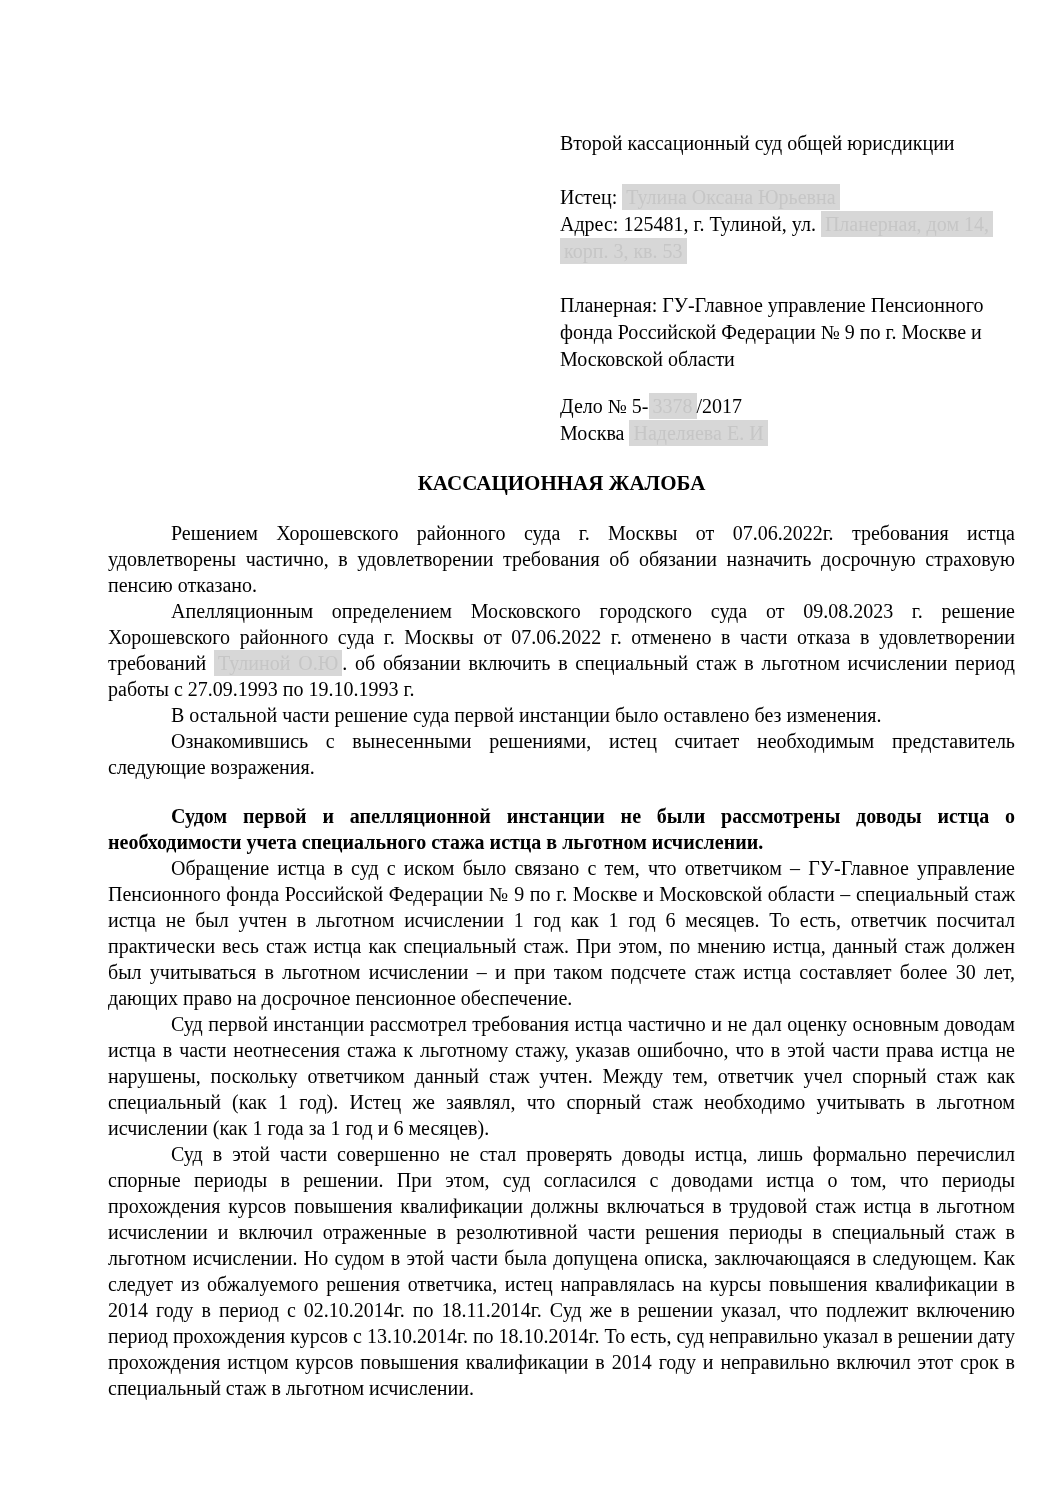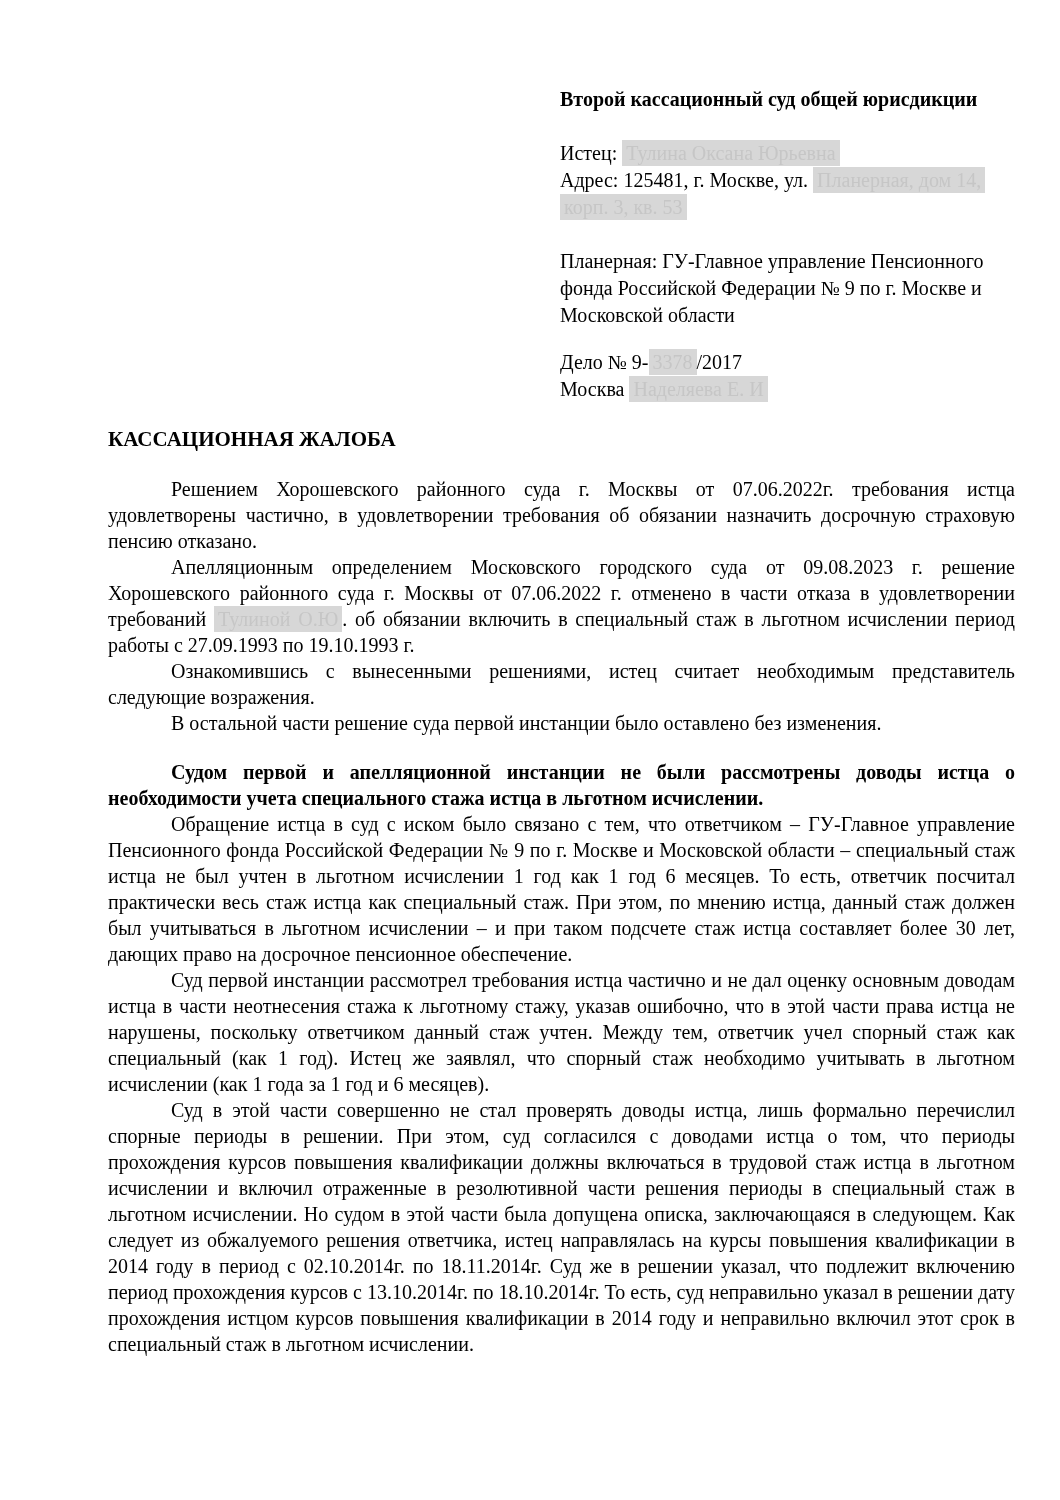--- a/index.html
+++ b/index.html
@@ -12,31 +12,31 @@
   .page {
     position:relative; width:1060px; height:1500px;
     background:#ffffff; overflow:hidden; padding-top:86px;
   }
   .header-block {
     margin-left:560px; width:458px;
     font-size:20px; line-height:27px;
   }
   .hline { min-height:27px; }
   .lbl { font-weight:normal; }
-  .court { font-weight:bold; }
+  .court { font-weight:normal;margin-top:44px; }
   .redact {
     background:#d7d7d7; color:#c6c6c6;
     padding:2px 4px;
   }
   .sp-27 { height:27px; }
   .sp-20 { height:20px; }
   .sp-23 { height:23px; }
   .sp-40 { height:40px; }
   .title {
-    font-weight:bold; font-size:21px;
+    text-align:center; font-weight:bold; font-size:21px;
     margin:24px 45px 24px 108px; line-height:25px;
   }
   .content {
     margin-left:108px; margin-right:45px;
     font-size:20px; line-height:26px;
   }
   .content p { text-align:justify; text-indent:63px; }
   .content p.bold { font-weight:bold; }
 </style>
 </head>
@@ -50,55 +50,55 @@
 
     <div class="sp-27"></div>
 
     <div class="hline">
       <span class="lbl">Истец:</span>
       <span class="redact">Тулина Оксана Юрьевна</span>
     </div>
 
     <div class="hline">
       <span class="lbl">Адрес:</span>
-      <span>125481, г. Москве, ул.</span>
+      <span>125481, г. Тулиной, ул.</span>
       <span class="redact">Планерная, дом 14,</span><br>
       <span class="redact">корп. 3, кв. 53</span>
     </div>
 
     <div class="sp-27"></div>
 
     <div class="hline">
       <span class="lbl">Планерная:</span>
       <span>ГУ-Главное управление Пенсионного фонда Российской Федерации № 9 по г. Москве и Московской области</span>
     </div>
 
 
     <div class="sp-20"></div>
 
-    <div class="hline lbl"><span>Дело № 9-</span><span class="redact">3378</span><span>/2017</span></div>
+    <div class="hline lbl"><span>Дело № 5-</span><span class="redact">3378</span><span>/2017</span></div>
 
     <div class="hline">
       <span class="lbl">Москва</span>
       <span class="redact">Наделяева Е. И</span>
     </div>
 
   </div>
 
   <div class="title">КАССАЦИОННАЯ ЖАЛОБА</div>
 
   <div class="content">
 
     <p>Решением Хорошевского районного суда г. Москвы от 07.06.2022г. требования истца удовлетворены частично, в удовлетворении требования об обязании назначить досрочную страховую пенсию отказано.</p>
 
     <p><span>Апелляционным определением Московского городского суда от 09.08.2023 г. решение Хорошевского районного суда г. Москвы от 07.06.2022 г. отменено в части отказа в удовлетворении требований</span> <span class="redact">Тулиной О.Ю</span><span>. об обязании включить в специальный стаж в льготном исчислении период работы с 27.09.1993 по 19.10.1993 г.</span></p>
 
+    <p>В остальной части решение суда первой инстанции было оставлено без изменения.</p>
+
     <p>Ознакомившись с вынесенными решениями, истец считает необходимым представитель следующие возражения.</p>
-
-    <p>В остальной части решение суда первой инстанции было оставлено без изменения.</p>
 
     <div class="sp-23"></div>
 
     <p class="bold">Судом первой и апелляционной инстанции не были рассмотрены доводы истца о необходимости учета специального стажа истца в льготном исчислении.</p>
 
     <p>Обращение истца в суд с иском было связано с тем, что ответчиком – ГУ-Главное управление Пенсионного фонда Российской Федерации № 9 по г. Москве и Московской области – специальный стаж истца не был учтен в льготном исчислении 1 год как 1 год 6 месяцев. То есть, ответчик посчитал практически весь стаж истца как специальный стаж. При этом, по мнению истца, данный стаж должен был учитываться в льготном исчислении – и при таком подсчете стаж истца составляет более 30 лет, дающих право на досрочное пенсионное обеспечение.</p>
 
     <p>Суд первой инстанции рассмотрел требования истца частично и не дал оценку основным доводам истца в части неотнесения стажа к льготному стажу, указав ошибочно, что в этой части права истца не нарушены, поскольку ответчиком данный стаж учтен. Между тем, ответчик учел спорный стаж как специальный (как 1 год). Истец же заявлял, что спорный стаж необходимо учитывать в льготном исчислении (как 1 года за 1 год и 6 месяцев).</p>
 
     <p>Суд в этой части совершенно не стал проверять доводы истца, лишь формально перечислил спорные периоды в решении. При этом, суд согласился с доводами истца о том, что периоды прохождения курсов повышения квалификации должны включаться в трудовой стаж истца в льготном исчислении и включил отраженные в резолютивной части решения периоды в специальный стаж в льготном исчислении. Но судом в этой части была допущена описка, заключающаяся в следующем. Как следует из обжалуемого решения ответчика, истец направлялась на курсы повышения квалификации в 2014 году в период с 02.10.2014г. по 18.11.2014г. Суд же в решении указал, что подлежит включению период прохождения курсов с 13.10.2014г. по 18.10.2014г. То есть, суд неправильно указал в решении дату прохождения истцом курсов повышения квалификации в 2014 году и неправильно включил этот срок в специальный стаж в льготном исчислении.</p>

